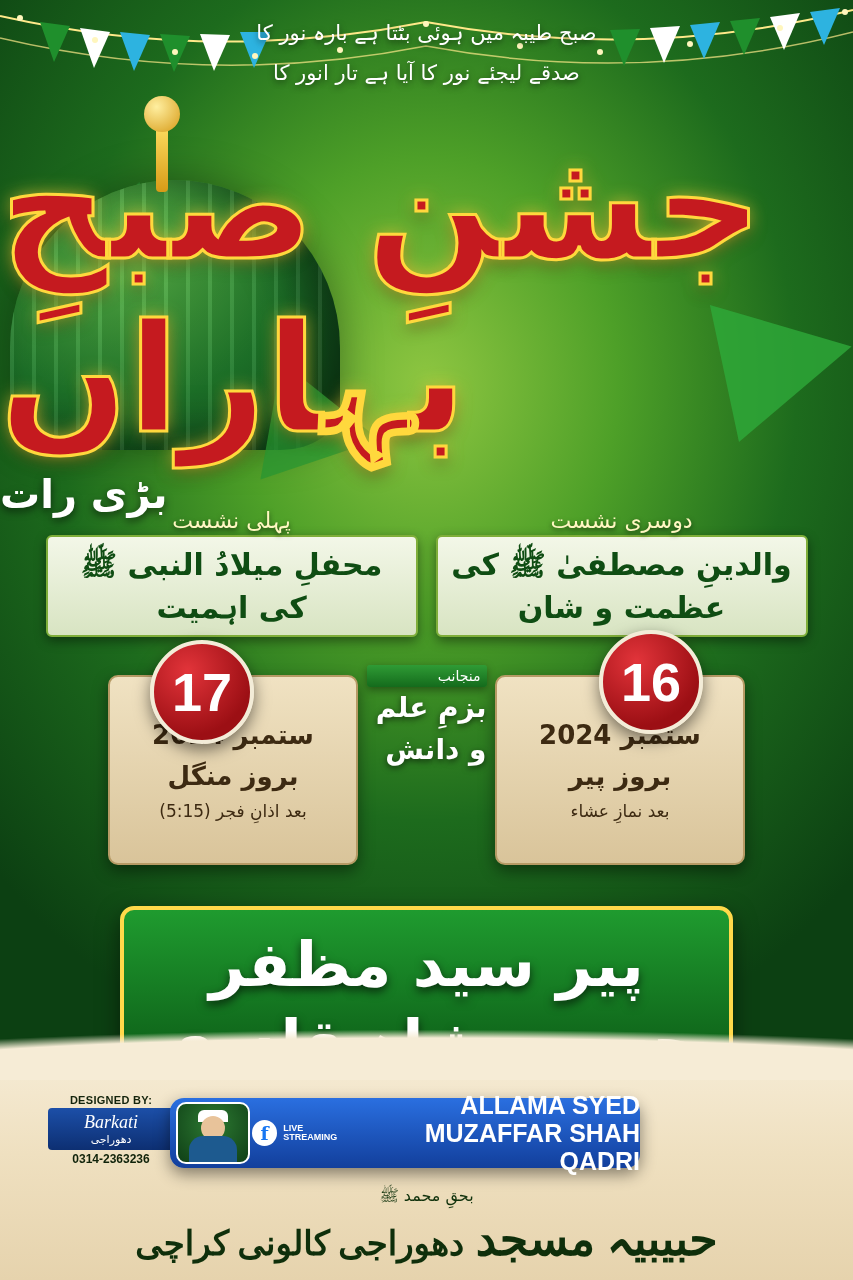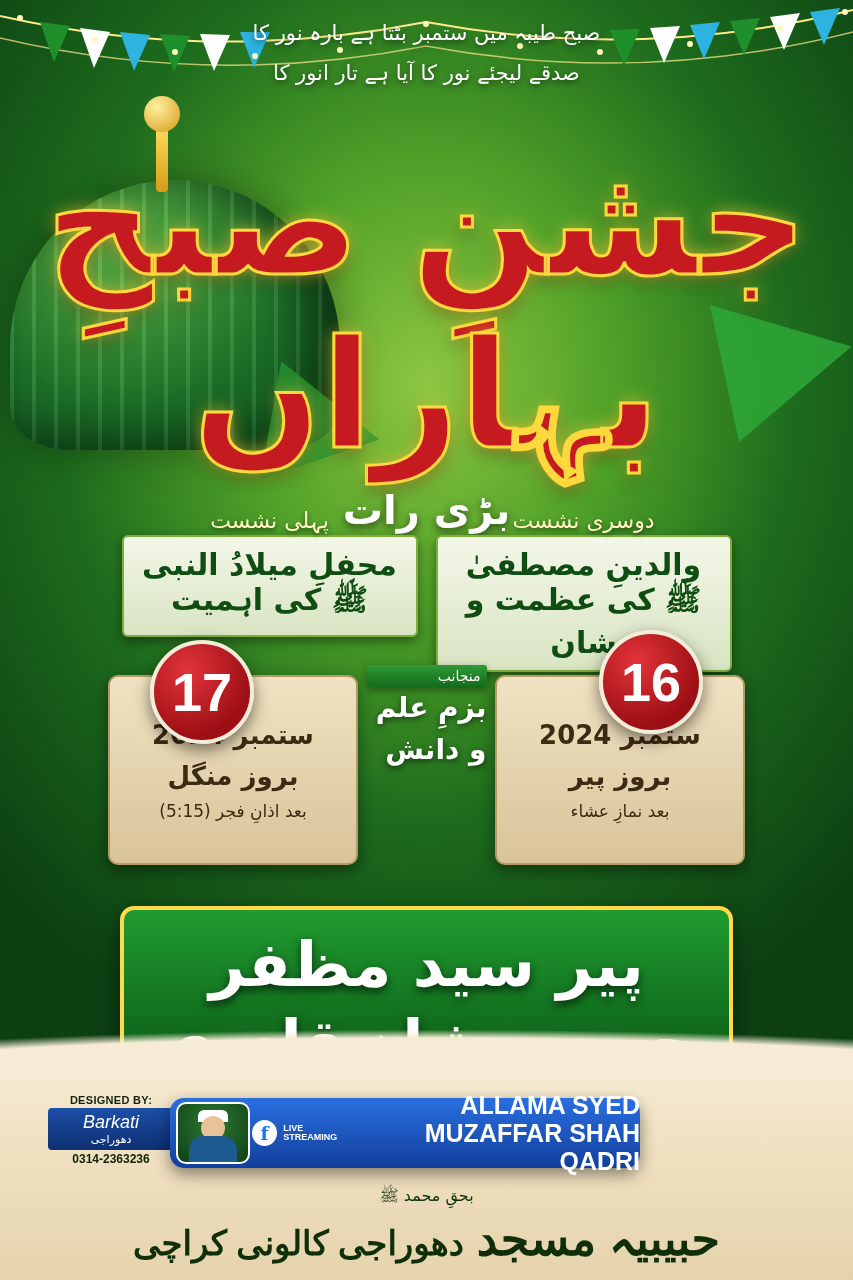--- a/index.html
+++ b/index.html
@@ -73,21 +73,21 @@
     position:absolute; left:0; right:0; top:14px;
     text-align:center; color:#ffffff;
     font-family:"DejaVu Sans", sans-serif;
     direction:rtl;
     text-shadow:0 2px 6px rgba(0,0,0,.55);
   }
   .couplet div { font-size:21px; line-height:1.9; }
 
   
   .title-block {
-    position:absolute; left:0; right:0; top:136px; text-align:center;
+    position:absolute; left:0; right:0; top:120px; text-align:left;
     direction:rtl;
   }
   .title-main {
     font-family:"DejaVu Sans", sans-serif;
     font-size:150px; line-height:1.15; font-weight:bold;
     color:#c51a1f;
     -webkit-text-stroke:3px #ffd83d;
     text-shadow:0 0 18px rgba(255,220,60,.75), 0 6px 16px rgba(0,0,0,.5);
     letter-spacing:-4px;
   }
@@ -98,21 +98,21 @@
     text-shadow:0 3px 8px rgba(0,0,0,.6);
   }
 
   
   .sessions {
     position:absolute; top:508px; left:0; right:0;
     display:flex; flex-direction:row-reverse; justify-content:center; gap:18px;
     direction:rtl;
   }
   .session {
-    width:296px; position:relative; text-align:center;
+    width:372px; position:relative; text-align:center;
   }
   .session-tag {
     font-family:"DejaVu Sans", sans-serif;
     font-size:22px; color:#fff7c2; margin-bottom:2px;
     text-shadow:0 2px 5px rgba(0,0,0,.6);
   }
   .session-bar {
     background:linear-gradient(#f3f7e8,#d8e4c2);
     border:2px solid #7fae3a;
     border-radius:6px;
@@ -200,21 +200,21 @@
   
   .designer {
     position:absolute; left:48px; top:1094px; width:126px; text-align:center;
     font-family:"Liberation Sans", sans-serif;
   }
   .designer .dlabel { font-size:11px; font-weight:bold; color:#14240c; letter-spacing:.3px; }
   .designer .dbox {
     margin-top:2px; background:linear-gradient(#1c4fa8,#0d2f72);
     border-radius:4px; padding:4px 2px; color:#fff;
   }
-  .designer .dname { font-family:Liberation Sans, sans-serif; font-size:18px; font-style:italic; }
+  .designer .dname { font-family:Liberation Serif, serif; font-size:18px; font-style:italic; }
   .designer .durdu { font-size:11px; font-family:"DejaVu Sans", sans-serif; }
   .designer .dphone { margin-top:2px; font-size:12px; font-weight:bold; color:#10230a; }
 
   
   .livebar {
     position:absolute; left:170px; top:1098px; width:470px; height:70px;
     background:linear-gradient(#2a6fe0,#123f9c);
     border-radius:14px;
     box-shadow:0 6px 16px rgba(0,0,0,.45);
     display:flex; align-items:center; padding-left:82px;
@@ -247,21 +247,21 @@
   .live-names { color:#ffffff; font-size:25px; font-weight:bold; line-height:1.12; text-align:right; }
 
   
   .footer {
     position:absolute; left:0; right:0; bottom:12px; text-align:center; direction:rtl;
   }
   .footer .fcrest {
     font-size:16px; color:#12330d; font-family:"DejaVu Sans", sans-serif; margin-bottom:2px;
   }
   .footer .fname {
-    font-family:Liberation Sans, sans-serif; font-weight:bold;
+    font-family:Liberation Serif, serif; font-weight:bold;
     font-size:46px; color:#0f2f0b; line-height:1.25;
   }
   .footer .fname .addr { font-size:34px; }
 </style>
 </head>
 <body>
 
 <div class="poster">
 
   <div class="mosque-ghost"></div>
@@ -304,21 +304,21 @@
         <circle cx="520" cy="46" r="3"></circle>
           <circle cx="600" cy="52" r="3"></circle>
           <circle cx="690" cy="44" r="3"></circle>
         <circle cx="780" cy="28" r="3"></circle>
           <circle cx="845" cy="12" r="3"></circle>
       </g>
     </svg>
   </div>
 
   <div class="couplet">
-    <div>صبح طیبہ میں ستمبر بٹتا ہے بارہ نور کا</div>
+    <div>صبح طیبہ میں ہوئی بٹتا ہے بارہ نور کا</div>
     <div>صدقے لیجئے نور کا آیا ہے تار انور کا</div>
   </div>
 
   <div class="title-block">
     <div class="title-main">جشنِ صبحِ بہاراں</div>
     <div class="title-sub">بڑی رات</div>
   </div>
 
   <div class="sessions">
     <div class="session">

